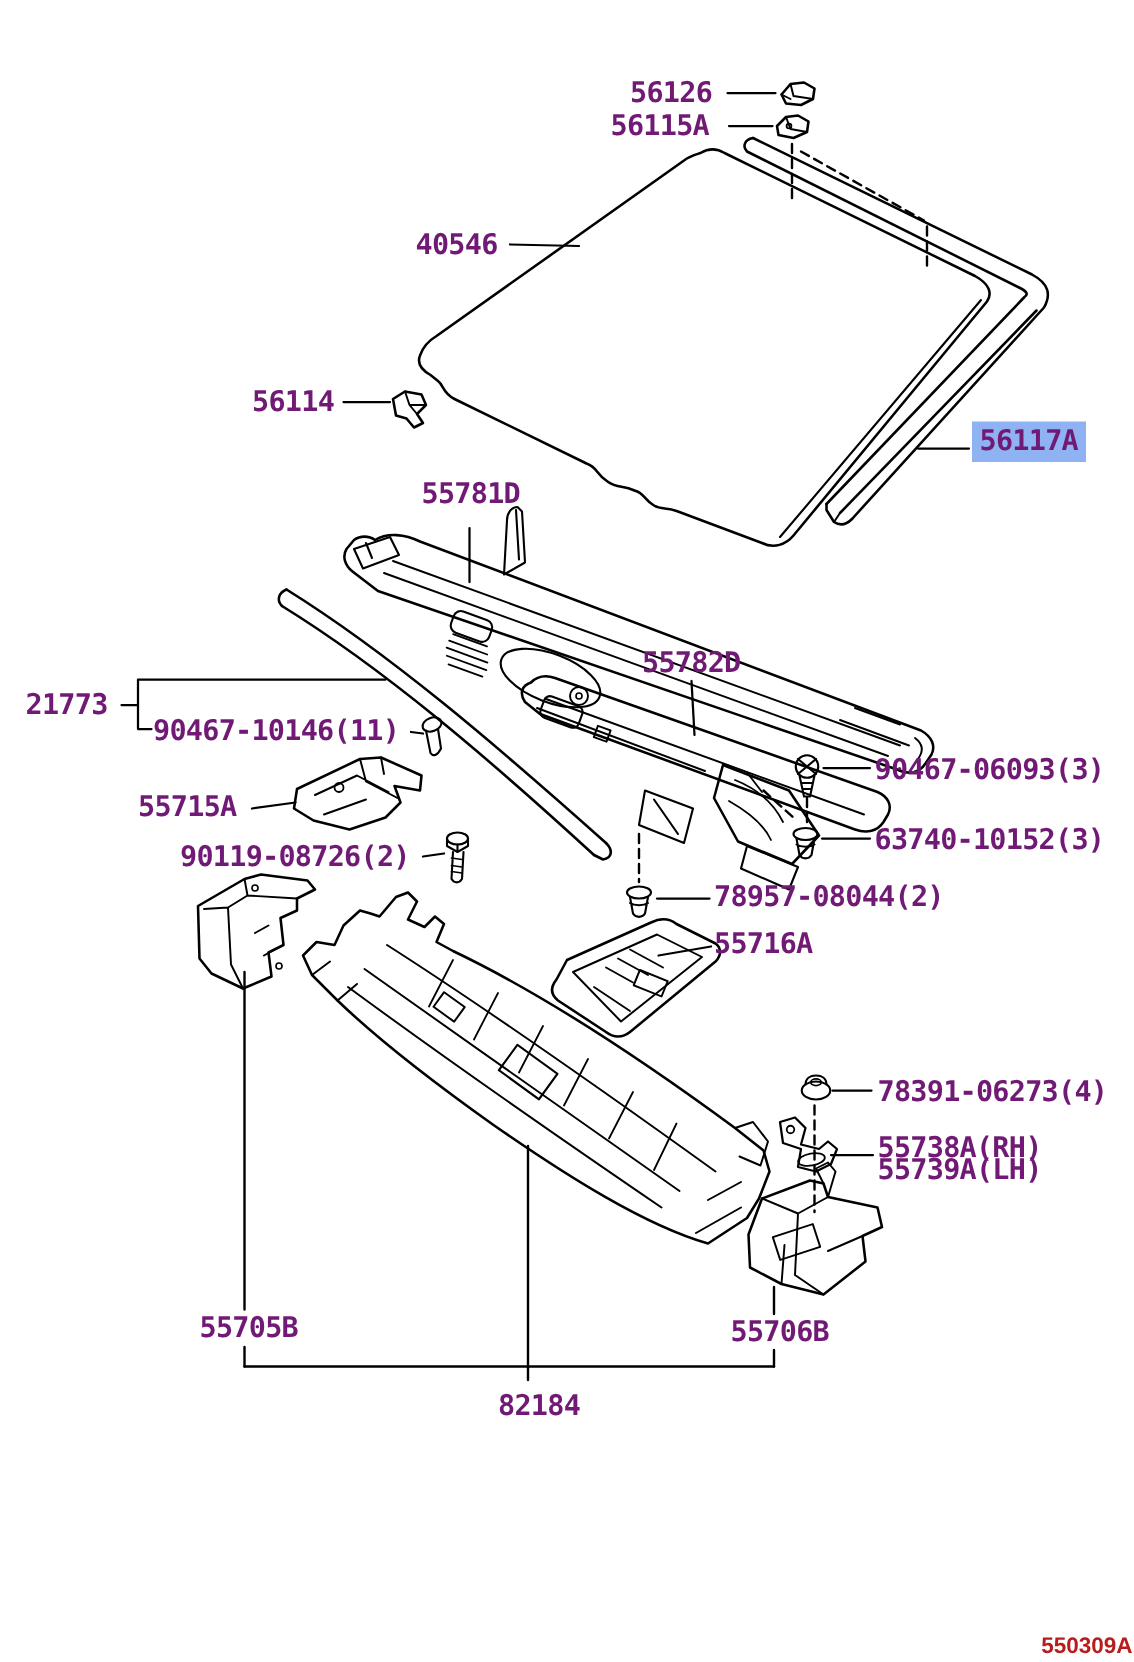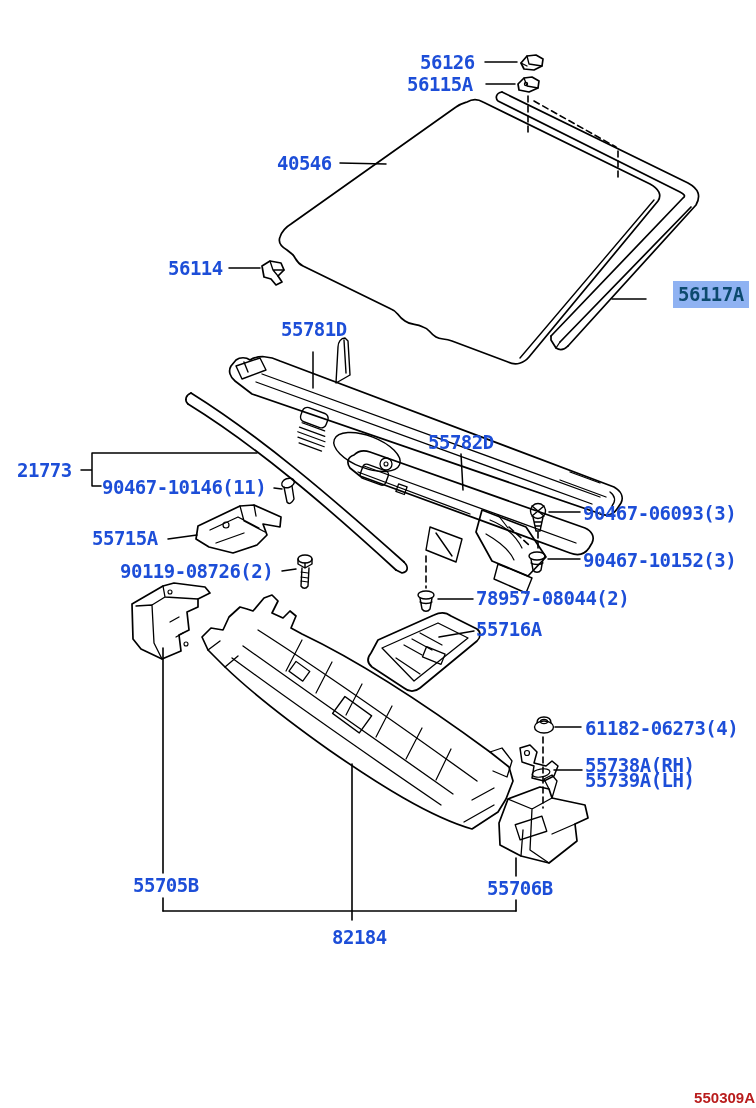--- a/index.html
+++ b/index.html
@@ -1,19 +1,19 @@
 <!DOCTYPE html>
 <html><head>
 <meta charset="utf-8">
 <style>
   html,body{margin:0;padding:0;background:#fff;}
   #stage{position:relative;width:756px;height:1108px;background:#fff;overflow:hidden;
          font-family:"DejaVu Sans Mono",monospace;}
   #lineart{position:absolute;left:0;top:0;}
-  .plabel{position:absolute;font:bold 19px "DejaVu Sans Mono",monospace;color:#1d4ed8;
+  .plabel{position:absolute;font:bold 19px "DejaVu Sans Mono",monospace;color:#701a75;
           white-space:nowrap;letter-spacing:-0.5px;line-height:1;cursor:default;}
   .plabel.highlight{padding:4px 5px;}
   .footer-code{position:absolute;right:1px;top:1089px;font:bold 15px "Liberation Sans",sans-serif;
                color:#b91c1c;letter-spacing:0;}
 </style>
 </head>
 <body>
 
 <div id="stage">
 
@@ -207,32 +207,32 @@
     <path d="M516,858 V876 M516,900 V911"></path>
     <path d="M163,911 H516"></path>
     <path d="M352,764 V920"></path>
   </g>
 </svg>
 
   <div class="plabel" style="left:420px;top:53px">56126</div>
   <div class="plabel" style="left:407px;top:75px">56115A</div>
   <div class="plabel" style="left:277px;top:154px">40546</div>
   <div class="plabel" style="left:168px;top:259px">56114</div>
-  <div class="plabel highlight" style="left: 648px; top: 281px; background-color: rgb(143, 178, 242); color: #0c4a6e; margin-left: 25px;">56117A</div>
+  <div class="plabel highlight" style="left: 648px; top: 281px; background-color: rgb(143, 178, 242); color: #701a75;">56117A</div>
   <div class="plabel" style="left:281px;top:320px">55781D</div>
   <div class="plabel" style="left:17px;top:461px">21773</div>
   <div class="plabel" style="left:102px;top:478px">90467-10146(11)</div>
   <div class="plabel" style="left:428px;top:433px">55782D</div>
   <div class="plabel" style="left:583px;top:504px">90467-06093(3)</div>
-  <div class="plabel" style="left:583px;top:551px">90467-10152(3)</div>
+  <div class="plabel" style="left:583px;top:551px">63740-10152(3)</div>
   <div class="plabel" style="left:92px;top:529px">55715A</div>
   <div class="plabel" style="left:120px;top:562px">90119-08726(2)</div>
   <div class="plabel" style="left:476px;top:589px">78957-08044(2)</div>
   <div class="plabel" style="left:476px;top:620px">55716A</div>
-  <div class="plabel" style="left:585px;top:719px">61182-06273(4)</div>
+  <div class="plabel" style="left:585px;top:719px">78391-06273(4)</div>
   <div class="plabel" style="left:585px;top:756px">55738A(RH)</div>
   <div class="plabel" style="left:585px;top:771px">55739A(LH)</div>
   <div class="plabel" style="left:133px;top:876px">55705B</div>
   <div class="plabel" style="left:487px;top:879px">55706B</div>
   <div class="plabel" style="left:332px;top:928px">82184</div>
 
   <div class="footer-code">550309A</div>
 </div>
 
 </body></html>

